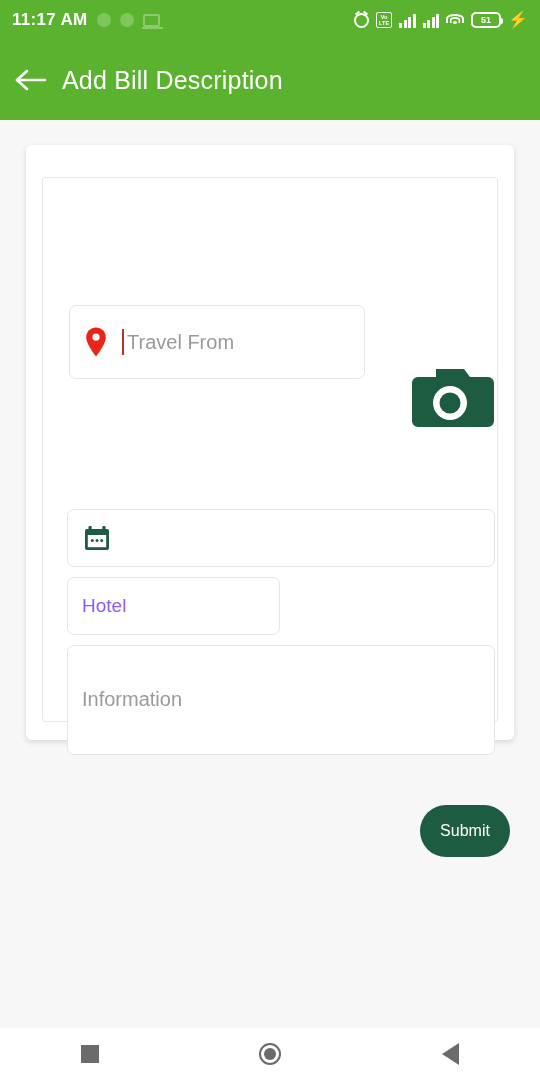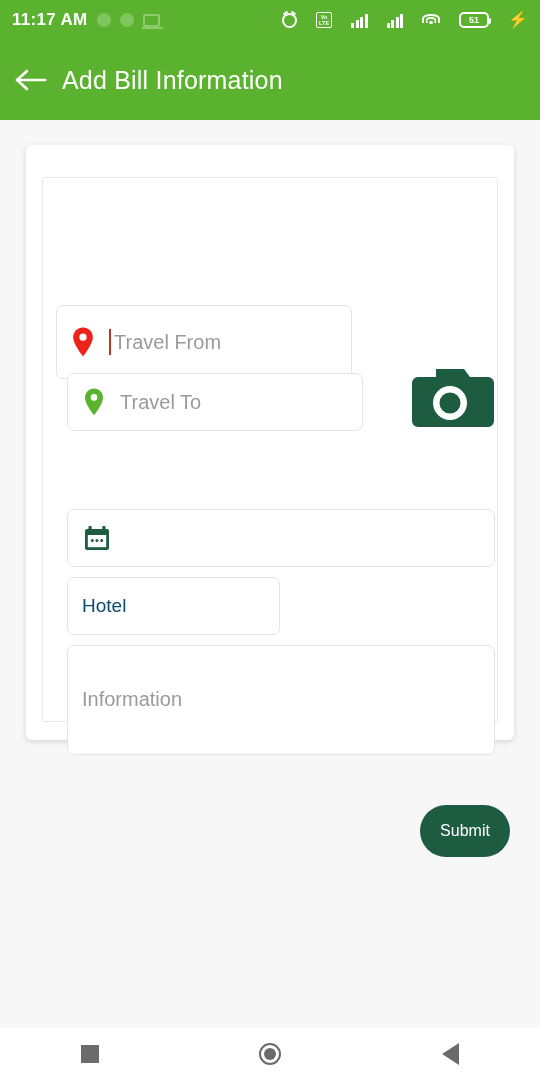--- a/index.html
+++ b/index.html
@@ -15,21 +15,21 @@
   #status-bar {
     position:absolute; top:0; left:0; width:540px; height:40px;
     background:#5bb22e; color:#ffffff;
     display:flex; align-items:center; padding:0 12px;
   }
   #status-clock { font-size:17px; font-weight:bold; letter-spacing:0.3px; color:#ffffff; }
   .stat-left-icons { display:flex; align-items:center; gap:9px; margin-left:10px; }
   .dot-icon { width:14px; height:14px; border-radius:50%; background:#7fc65c; }
   .laptop-icon { width:17px; height:13px; border:2px solid #8ccc6b; border-radius:2px; position:relative; }
   .laptop-icon:after { content:""; position:absolute; left:-3px; bottom:-4px; width:21px; height:2px; background:#8ccc6b; }
-  .stat-right { margin-left:auto; display:flex; align-items:center; gap:19px; }
+  .stat-right { margin-left:auto; display:flex; align-items:center; gap:7px; }
   .alarm-icon { width:15px; height:15px; border:2px solid #ffffff; border-radius:50%; position:relative; }
   .alarm-icon:before, .alarm-icon:after {
     content:""; position:absolute; width:5px; height:2px; background:#ffffff; top:-3px;
   }
   .alarm-icon:before { left:-1px; transform:rotate(-40deg); }
   .alarm-icon:after { right:-1px; transform:rotate(40deg); }
   .volte-icon {
     width:16px; height:16px; border:1.5px solid #ffffff; border-radius:2px;
     font-size:5.5px; line-height:6px; color:#ffffff; text-align:center;
     display:flex; flex-direction:column; justify-content:center; font-weight:bold;
@@ -72,23 +72,23 @@
     position:absolute; top:32px; left:16px; width:456px; height:545px;
     border:1px solid #e8e8e8; border-radius:3px;
   }
 
   .field {
     position:absolute; background:#ffffff;
     border:1px solid #e4e4e4; border-radius:7px;
     display:flex; align-items:center; padding:0 14px;
   }
   .ph { font-size:20px; color:#9a9a9a; }
-  .val { font-size:19px; color:#0c4a6e; }
-
-  #travel-from-field { left:30px; top:160px; width:296px; height:74px; }
+  .val { font-size:19px; color:#8b5cf6; }
+
+  #travel-from-field { left:43px; top:160px; width:296px; height:74px; }
   #travel-to-field   { left:41px; top:228px; width:296px; height:58px; }
   #places-field      { left:41px; top:296px; width:428px; height:58px; }
   #date-field        { left:41px; top:364px; width:428px; height:58px; }
   #hotel-field       { left:41px; top:432px; width:213px; height:58px; }
   #amount-field      { left:261px; top:432px; width:208px; height:58px; }
   #description-field { left:41px; top:500px; width:428px; height:110px;
                        align-items:flex-start; padding-top:42px; }
 
   .cursor { width:2px; height:26px; background:#b5342a; margin-right:3px; }
 
@@ -160,42 +160,35 @@
     </span>
   </div>
 
   <div id="app-bar">
     <div id="back-button">
       <svg width="34" height="28" viewBox="0 0 34 28">
         <path d="M3 14 H31" stroke="#ffffff" stroke-width="2.6" fill="none" stroke-linecap="round"></path>
         <path d="M13 5 L3 14 L13 23" stroke="#ffffff" stroke-width="2.6" fill="none" stroke-linecap="round" stroke-linejoin="round"></path>
       </svg>
     </div>
-    <div id="app-title">Add Bill Information</div>
+    <div id="app-title">Add Bill Description</div>
   </div>
 
   <div id="form-card">
     <div id="form-inner"></div>
 
     <div class="field" id="travel-from-field">
       <svg class="pin" viewBox="0 0 24 30">
         <path d="M12 0.5C6.5 0.5 2.2 4.8 2.2 10.3c0 7.3 9.8 19.2 9.8 19.2s9.8-11.9 9.8-19.2C21.8 4.8 17.5 0.5 12 0.5z" fill="#ea2419"></path>
         <circle cx="12" cy="10.2" r="3.6" fill="#ffffff"></circle>
       </svg>
       <span class="cursor"></span>
       <span class="ph">Travel From</span>
     </div>
 
-    <div class="field" id="travel-to-field">
-      <svg class="pin" viewBox="0 0 24 30">
-        <path d="M12 1.5C7 1.5 3 5.5 3 10.5c0 6.8 9 17.8 9 17.8s9-11 9-17.8c0-5-4-9-9-9z" fill="#5bb22e"></path>
-        <circle cx="12" cy="10.4" r="3.3" fill="#ffffff"></circle>
-      </svg>
-      <span class="ph">Travel To</span>
-    </div>
 
 
     <div class="field" id="date-field">
       <svg width="30" height="30" viewBox="0 0 30 30">
         <rect x="6.5" y="3" width="3.2" height="5" rx="1" fill="#1d5c41"></rect>
         <rect x="20.3" y="3" width="3.2" height="5" rx="1" fill="#1d5c41"></rect>
         <rect x="3" y="6" width="24" height="21" rx="2" fill="#1d5c41"></rect>
         <rect x="5.8" y="12" width="18.4" height="12.2" fill="#ffffff"></rect>
         <circle cx="10.3" cy="17.6" r="1.5" fill="#1d5c41"></circle>
         <circle cx="15" cy="17.6" r="1.5" fill="#1d5c41"></circle>

